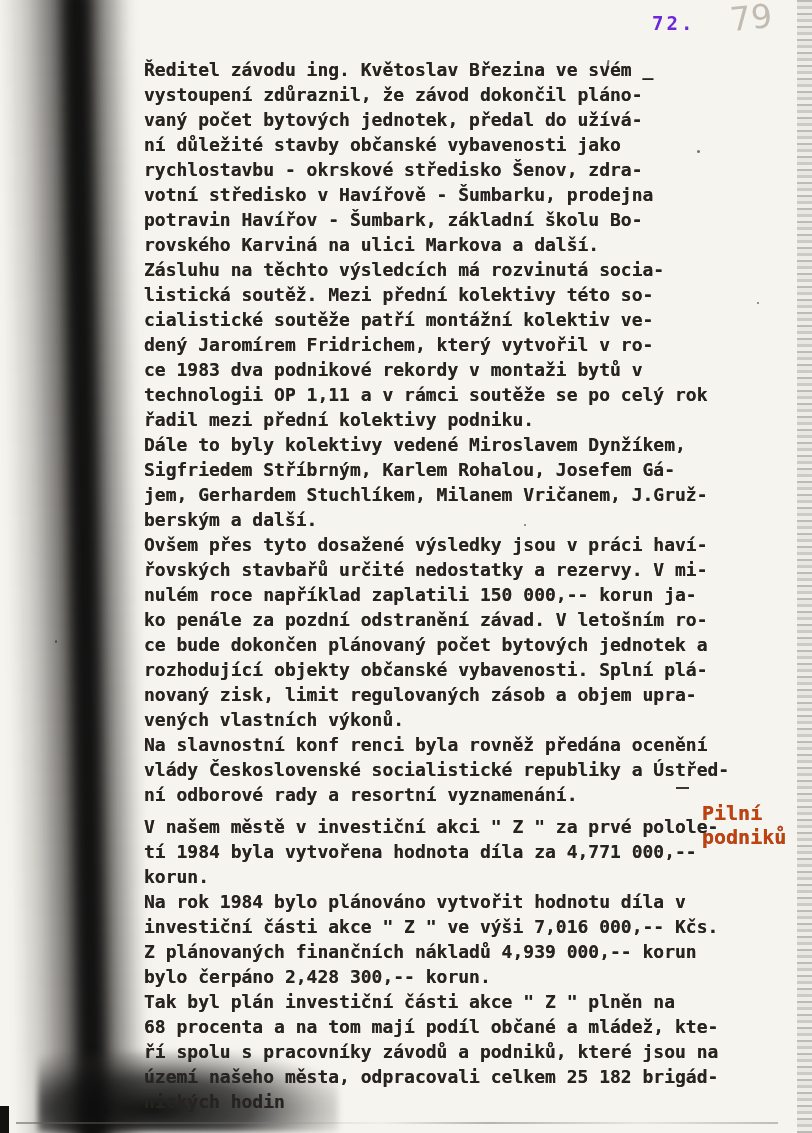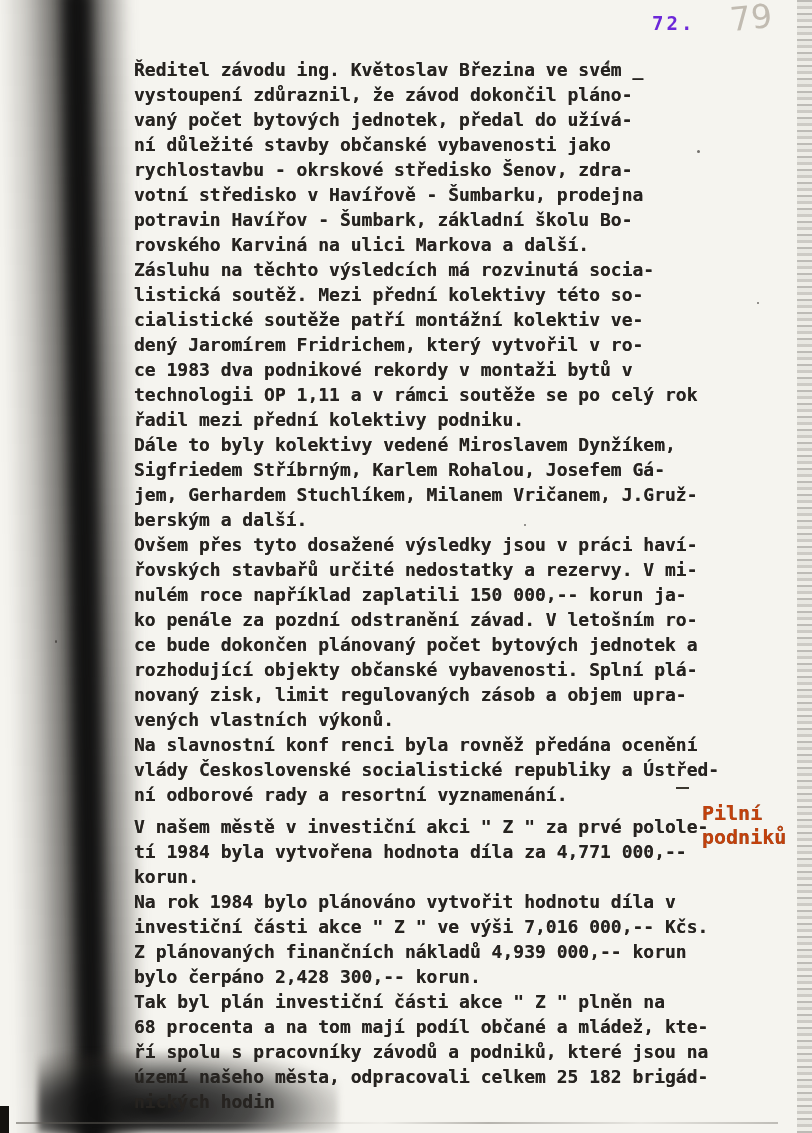--- a/index.html
+++ b/index.html
@@ -67,21 +67,21 @@
     position:absolute;left:652px;top:12px;
     font-size:19px;font-weight:bold;color:#6d28d9;letter-spacing:3px;
   }
   .handwritten-number{
     position:absolute;left:730px;top:-2px;
     font-family:"DejaVu Sans",sans-serif;
     font-size:33px;color:#b8b2a7;opacity:0.85;
     transform:rotate(-6deg);
   }
   .text-block{
-    position:absolute;left:134px;top:57px;width:600px;
+    position:absolute;left:144px;top:57px;width:600px;
     font-size:18px;line-height:25px;font-weight:bold;
     color:#262320;
     white-space:pre;
     text-shadow:0 0 0.5px rgba(38,35,32,0.7);
   }
   .tline{height:25px;}
   .para-break{margin-top:7px;}
   .margin-note{
     position:absolute;left:702px;top:801px;
     font-size:20px;line-height:24px;font-weight:bold;color:#c2410c;

